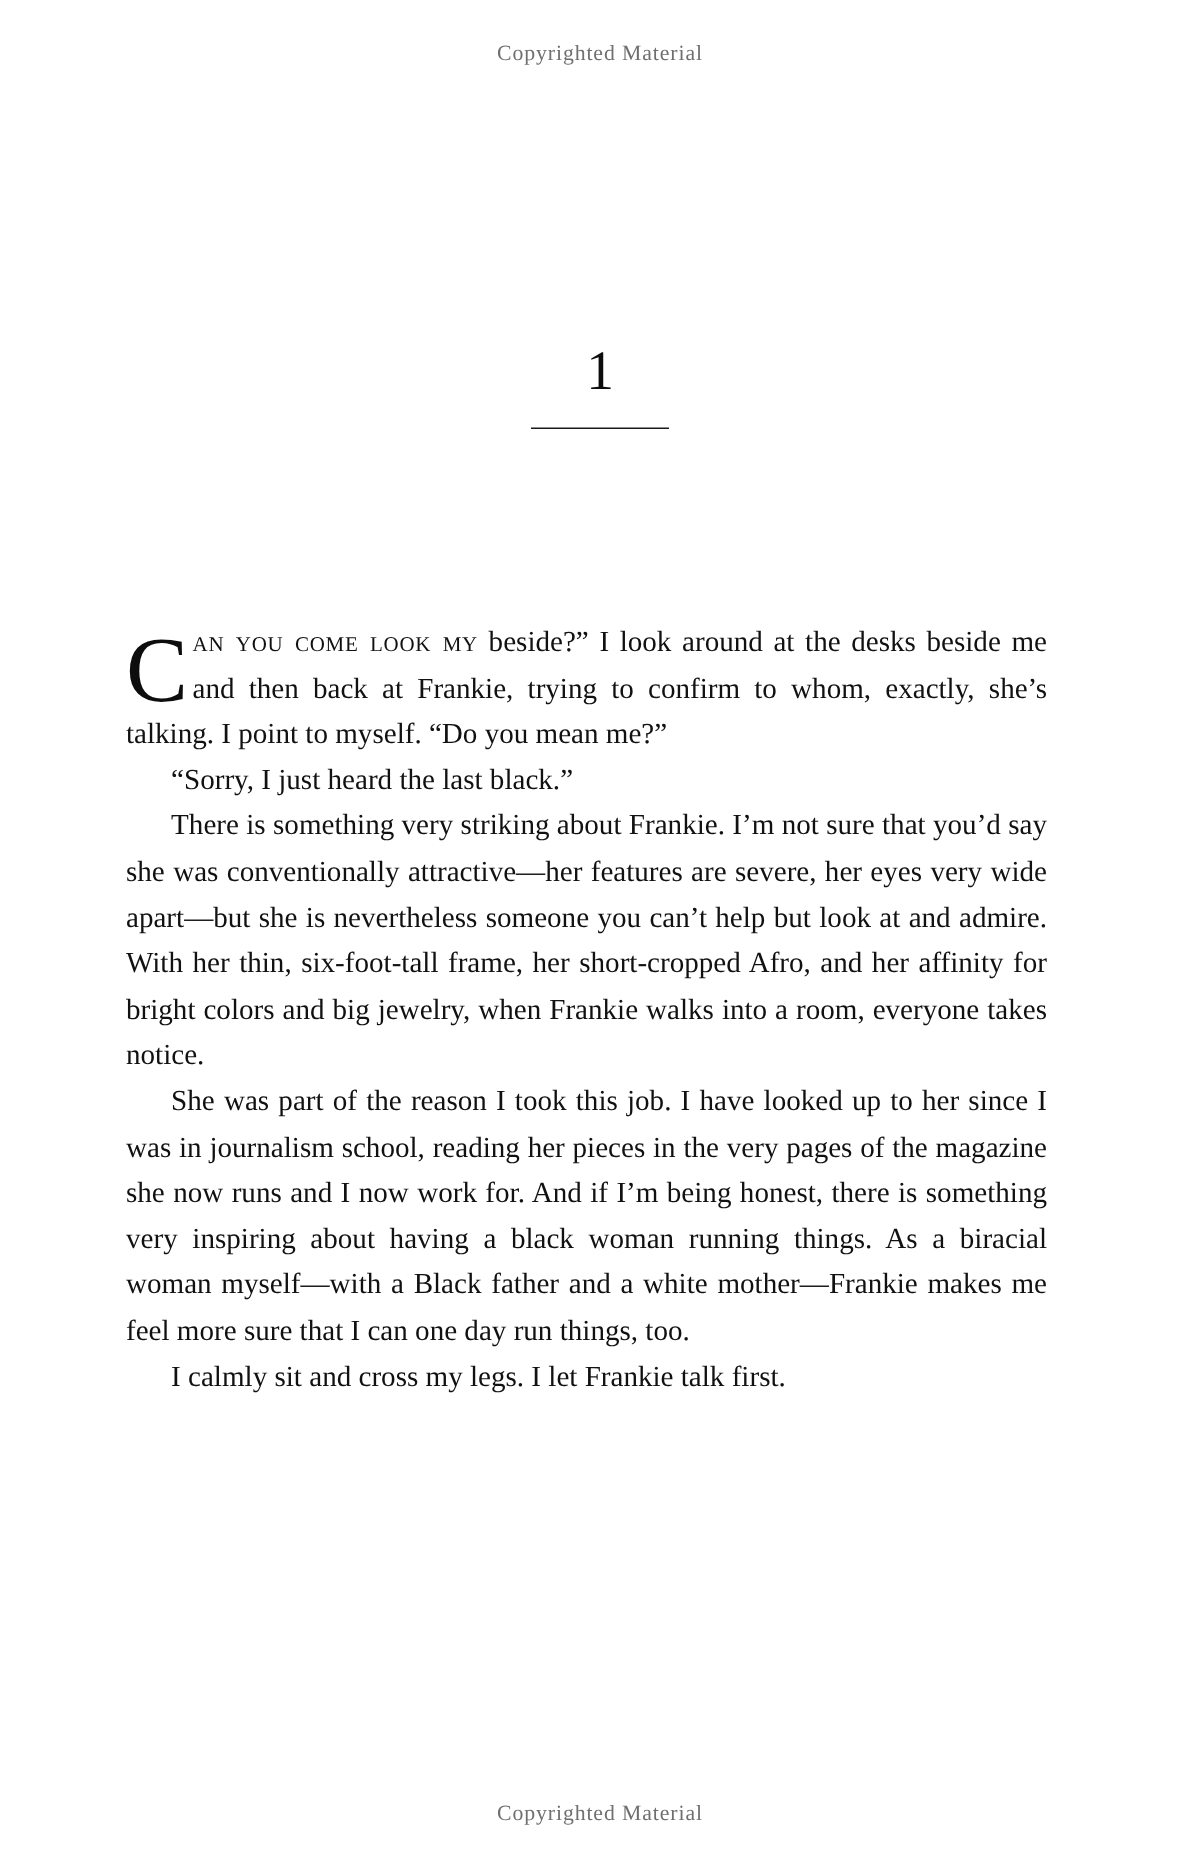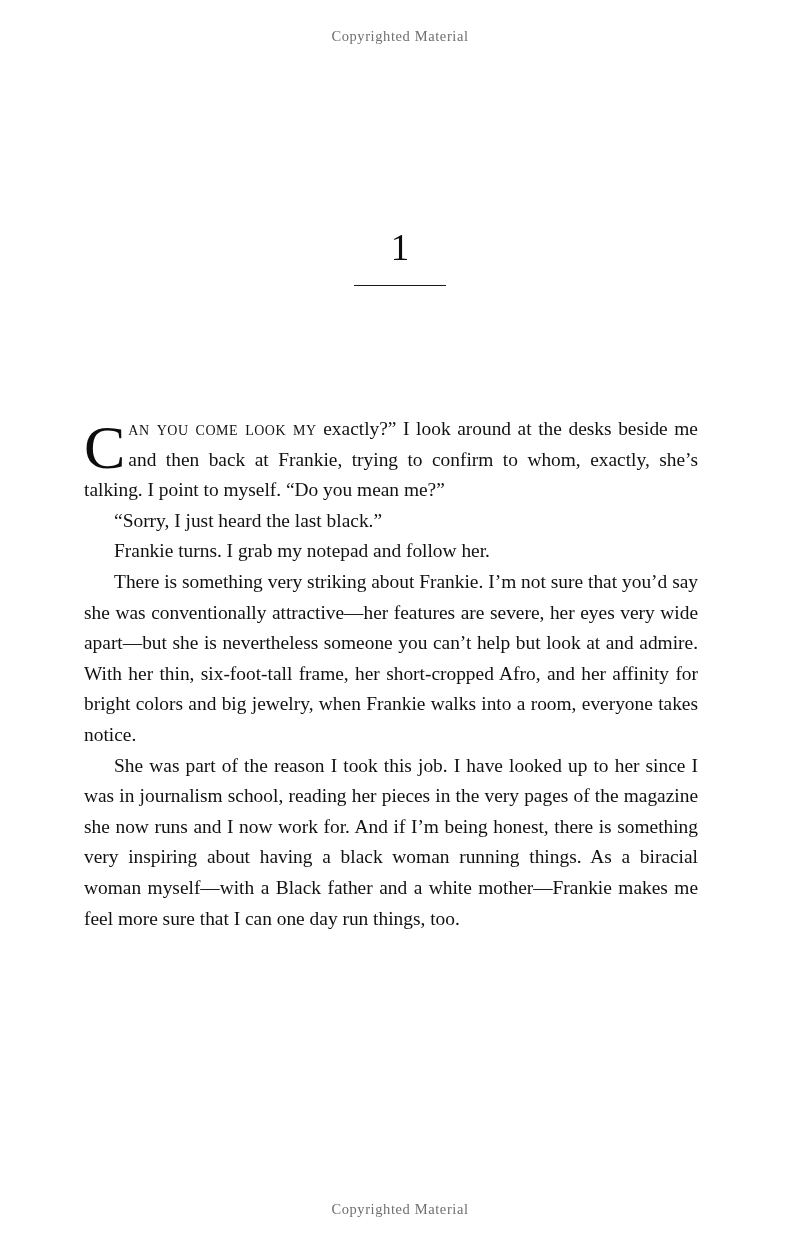--- a/index.html
+++ b/index.html
@@ -106,26 +106,26 @@
   <div class="watermark top">Copyrighted Material</div>
 
   <div class="chapter-head">
     <div class="chapter-number">1</div>
     <div class="chapter-rule"></div>
   </div>
 
   <div class="body-text">
 
     <p class="first-para">
-      <span class="dropcap">C</span><span class="smallcaps">an you come look my</span><span> exactly?”</span>
+      <span class="dropcap">C</span><span class="smallcaps">an you come look my</span><span> beside?”</span>
       <span class="run-on">I look around at the desks beside me and then back at Frankie, trying to confirm to whom, exactly, she’s talking. I point to myself. “Do you mean me?”</span>
     </p>
 
     <p>“Sorry, I just heard the last black.”</p>
-    <p>Frankie turns. I grab my notepad and follow her.</p>
     <p>There is something very striking about Frankie. I’m not sure that you’d say she was conventionally attractive—her features are severe, her eyes very wide apart—but she is nevertheless someone you can’t help but look at and admire. With her thin, six-foot-tall frame, her short-cropped Afro, and her affinity for bright colors and big jewelry, when Frankie walks into a room, everyone takes notice.</p>
     <p>She was part of the reason I took this job. I have looked up to her since I was in journalism school, reading her pieces in the very pages of the magazine she now runs and I now work for. And if I’m being honest, there is something very inspiring about having a black woman running things. As a biracial woman myself—with a Black father and a white mother—Frankie makes me feel more sure that I can one day run things, too.</p>
+    <p>I calmly sit and cross my legs. I let Frankie talk first.</p>
 
   </div>
 
   <div class="watermark bottom">Copyrighted Material</div>
 
 </div>
 
 </body></html>

